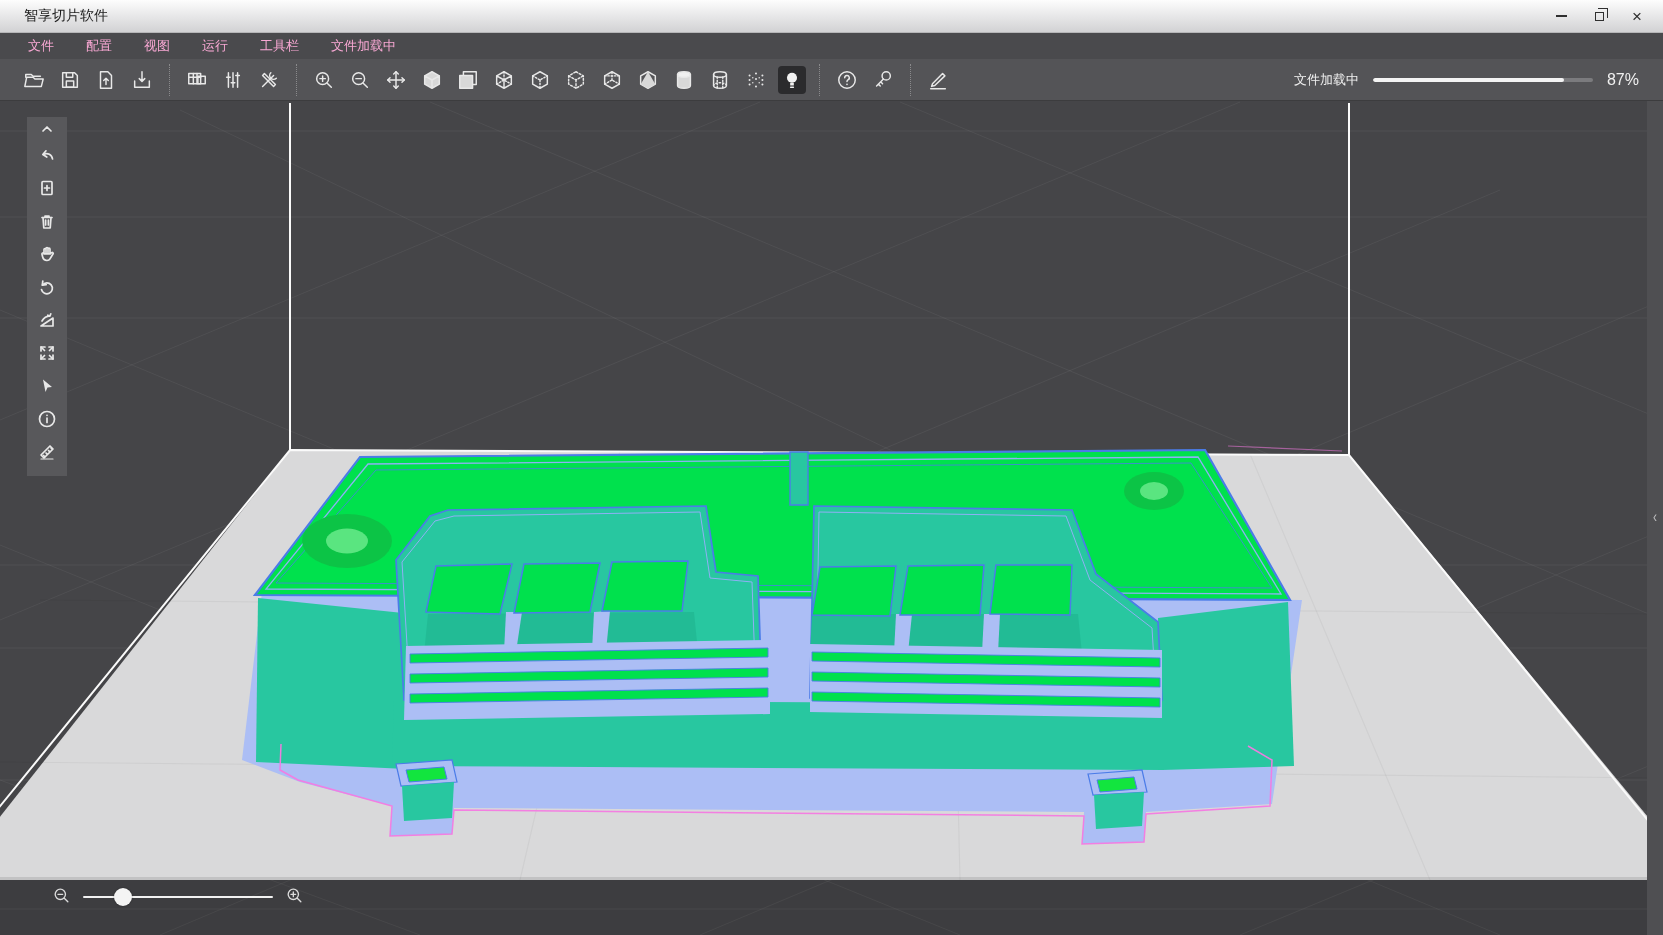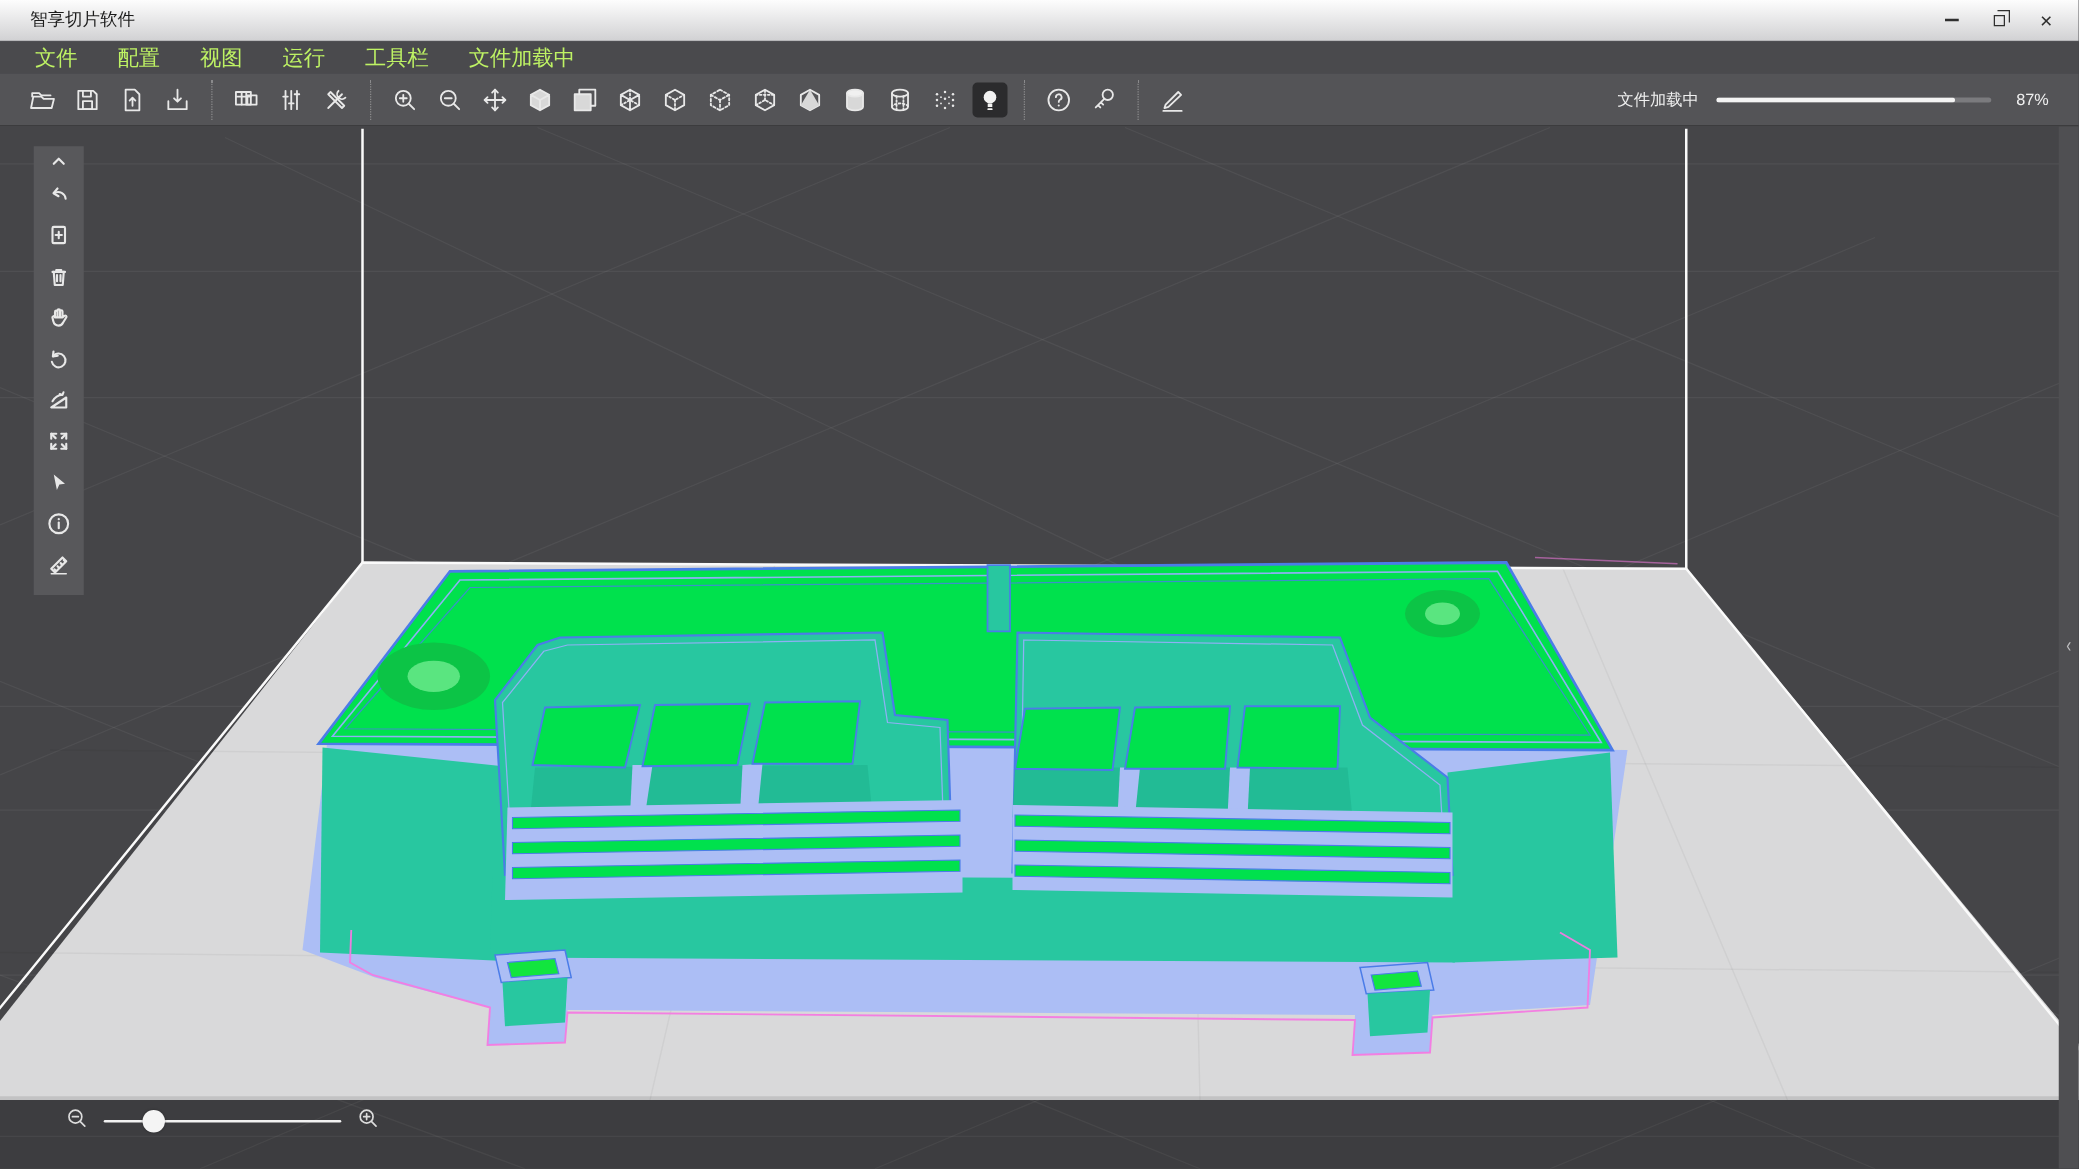--- a/index.html
+++ b/index.html
@@ -22,35 +22,35 @@
   .win-controls{margin-left:auto;display:flex;align-items:center;gap:22px;}
   .wc{width:16px;height:16px;display:flex;align-items:center;justify-content:center;cursor:default;}
   .wc-min i{display:block;width:11px;height:2px;background:#2f2f2f;}
   .wc-restore i{display:block;width:9px;height:9px;border:1.5px solid #2f2f2f;position:relative;background:transparent;}
   .wc-restore i:before{content:"";position:absolute;left:2px;top:-5px;width:9px;height:9px;border:1.5px solid #2f2f2f;border-bottom:none;border-left:none;}
   .wc-close{font-size:17px;color:#2f2f2f;line-height:1;}
 
   
   .menubar{position:absolute;left:0;top:33px;width:100%;height:26px;z-index:5;
     background:var(--menubar);display:flex;align-items:center;gap:24px;padding-left:24px;}
-  .menu-item{font-size:17px;color:#bef264;cursor:default;padding:2px 4px;}
+  .menu-item{font-size:13px;color:#f9a8d4;cursor:default;padding:2px 4px;}
 
   
   .toolbar{position:absolute;left:0;top:59px;width:100%;height:42px;z-index:5;
     background:var(--toolbar);border-bottom:1px solid #3c3c3e;
     display:flex;align-items:center;padding:0 24px 0 16px;}
   .tb{width:28px;height:28px;border:none;background:transparent;display:flex;align-items:center;justify-content:center;margin:0 4px;padding:0;cursor:pointer;}
   .tb svg{width:22px;height:22px;stroke:var(--icon);fill:none;stroke-width:1.6;stroke-linecap:round;stroke-linejoin:round;}
   .tb.active{background:#2b2b2d;border-radius:4px;}
   .tb-sep{width:1px;height:32px;border-left:1px dotted #8a8a8c;margin:0 9px;}
   .progress-cluster{margin-left:auto;display:flex;align-items:center;gap:14px;}
   .progress-label{font-size:13px;color:var(--text);}
   .progress-track{width:220px;height:4px;background:#7b7b7e;border-radius:2px;position:relative;overflow:hidden;}
   .progress-fill{position:absolute;left:0;top:0;bottom:0;background:#f4f4f4;border-radius:2px;}
-  .progress-pct{font-size:13px;color:var(--text);min-width:32px;text-align:right;}
+  .progress-pct{font-size:16px;color:var(--text);min-width:32px;text-align:right;}
 
   
   .sidebar{position:absolute;left:27px;top:117px;width:40px;z-index:4;
     background:var(--panel);display:flex;flex-direction:column;align-items:center;padding:3px 0 8px 0;}
   .sb{width:34px;height:33px;border:none;background:transparent;display:flex;align-items:center;justify-content:center;padding:0;cursor:pointer;}
   .sb svg{width:20px;height:20px;stroke:var(--icon);fill:none;stroke-width:1.7;stroke-linecap:round;stroke-linejoin:round;}
   .sb.small{height:18px;}
 
   
   .zoomslider{position:absolute;left:52px;top:883px;height:28px;z-index:4;display:flex;align-items:center;gap:12px;}

